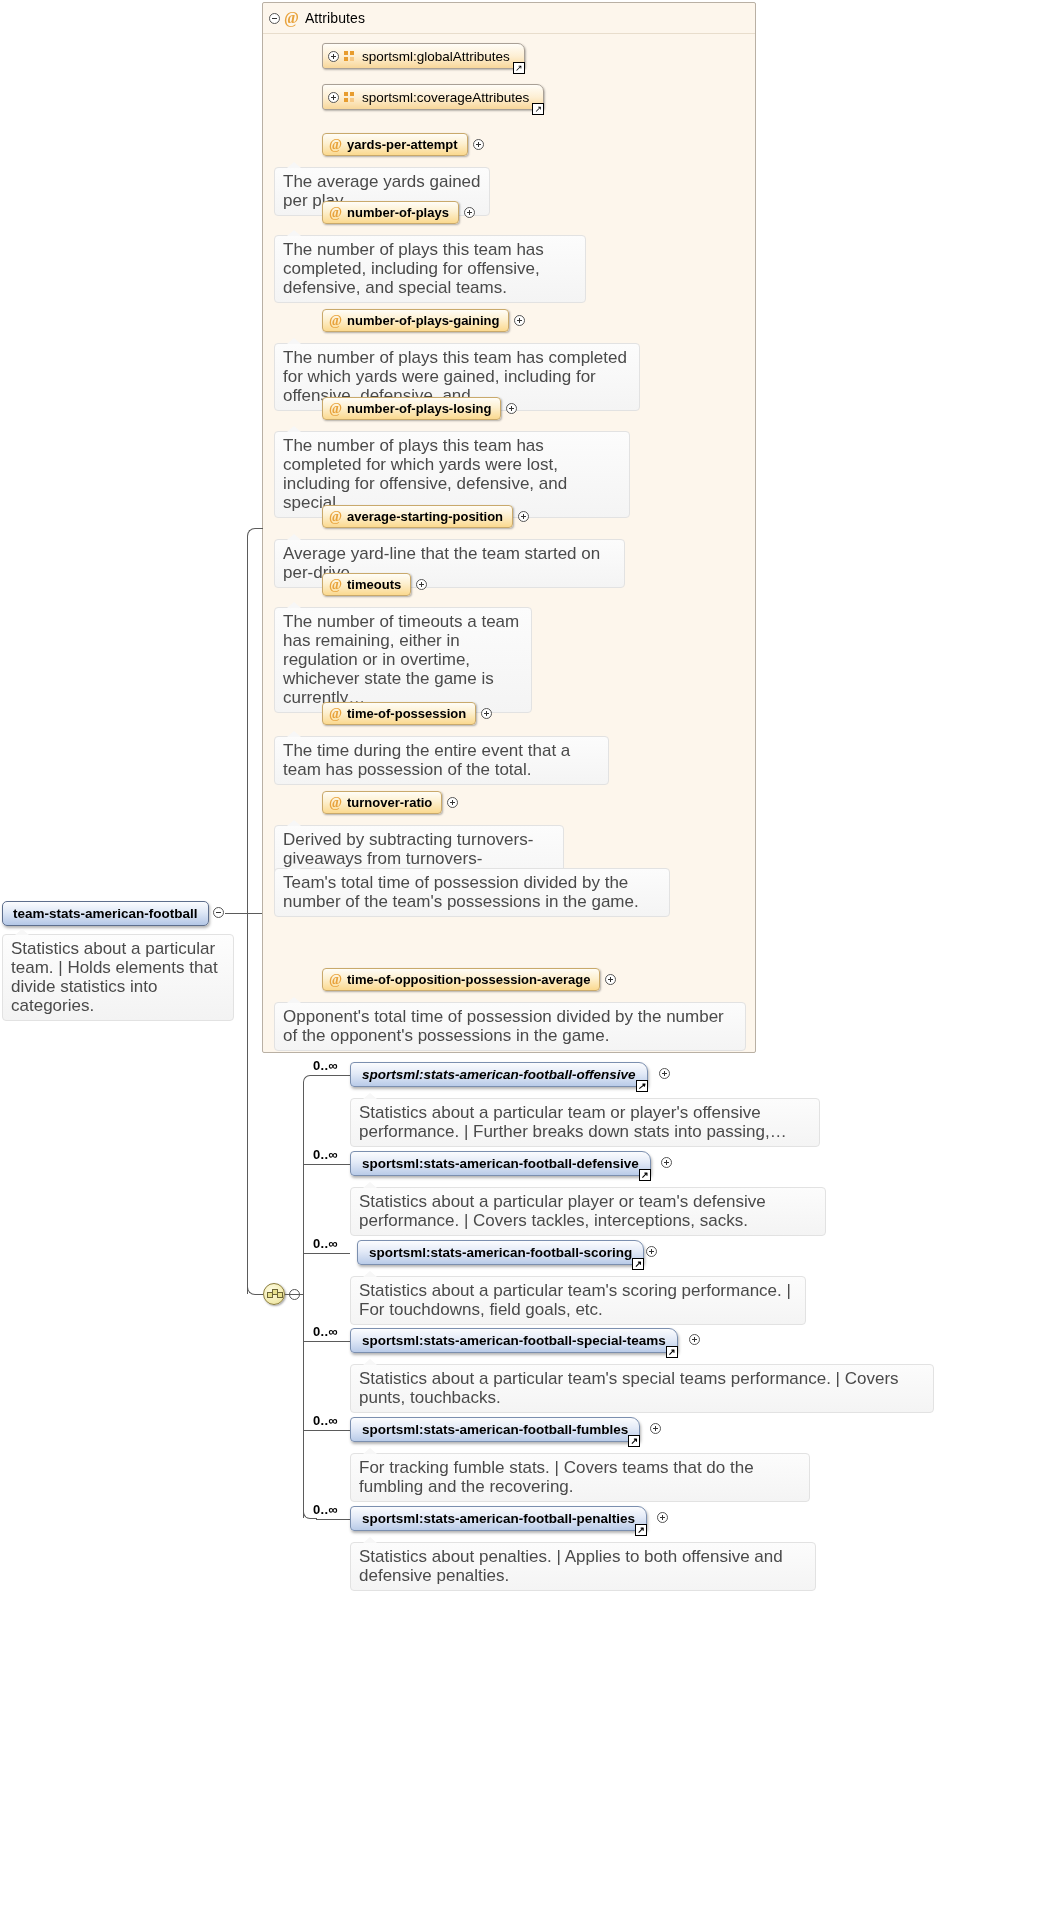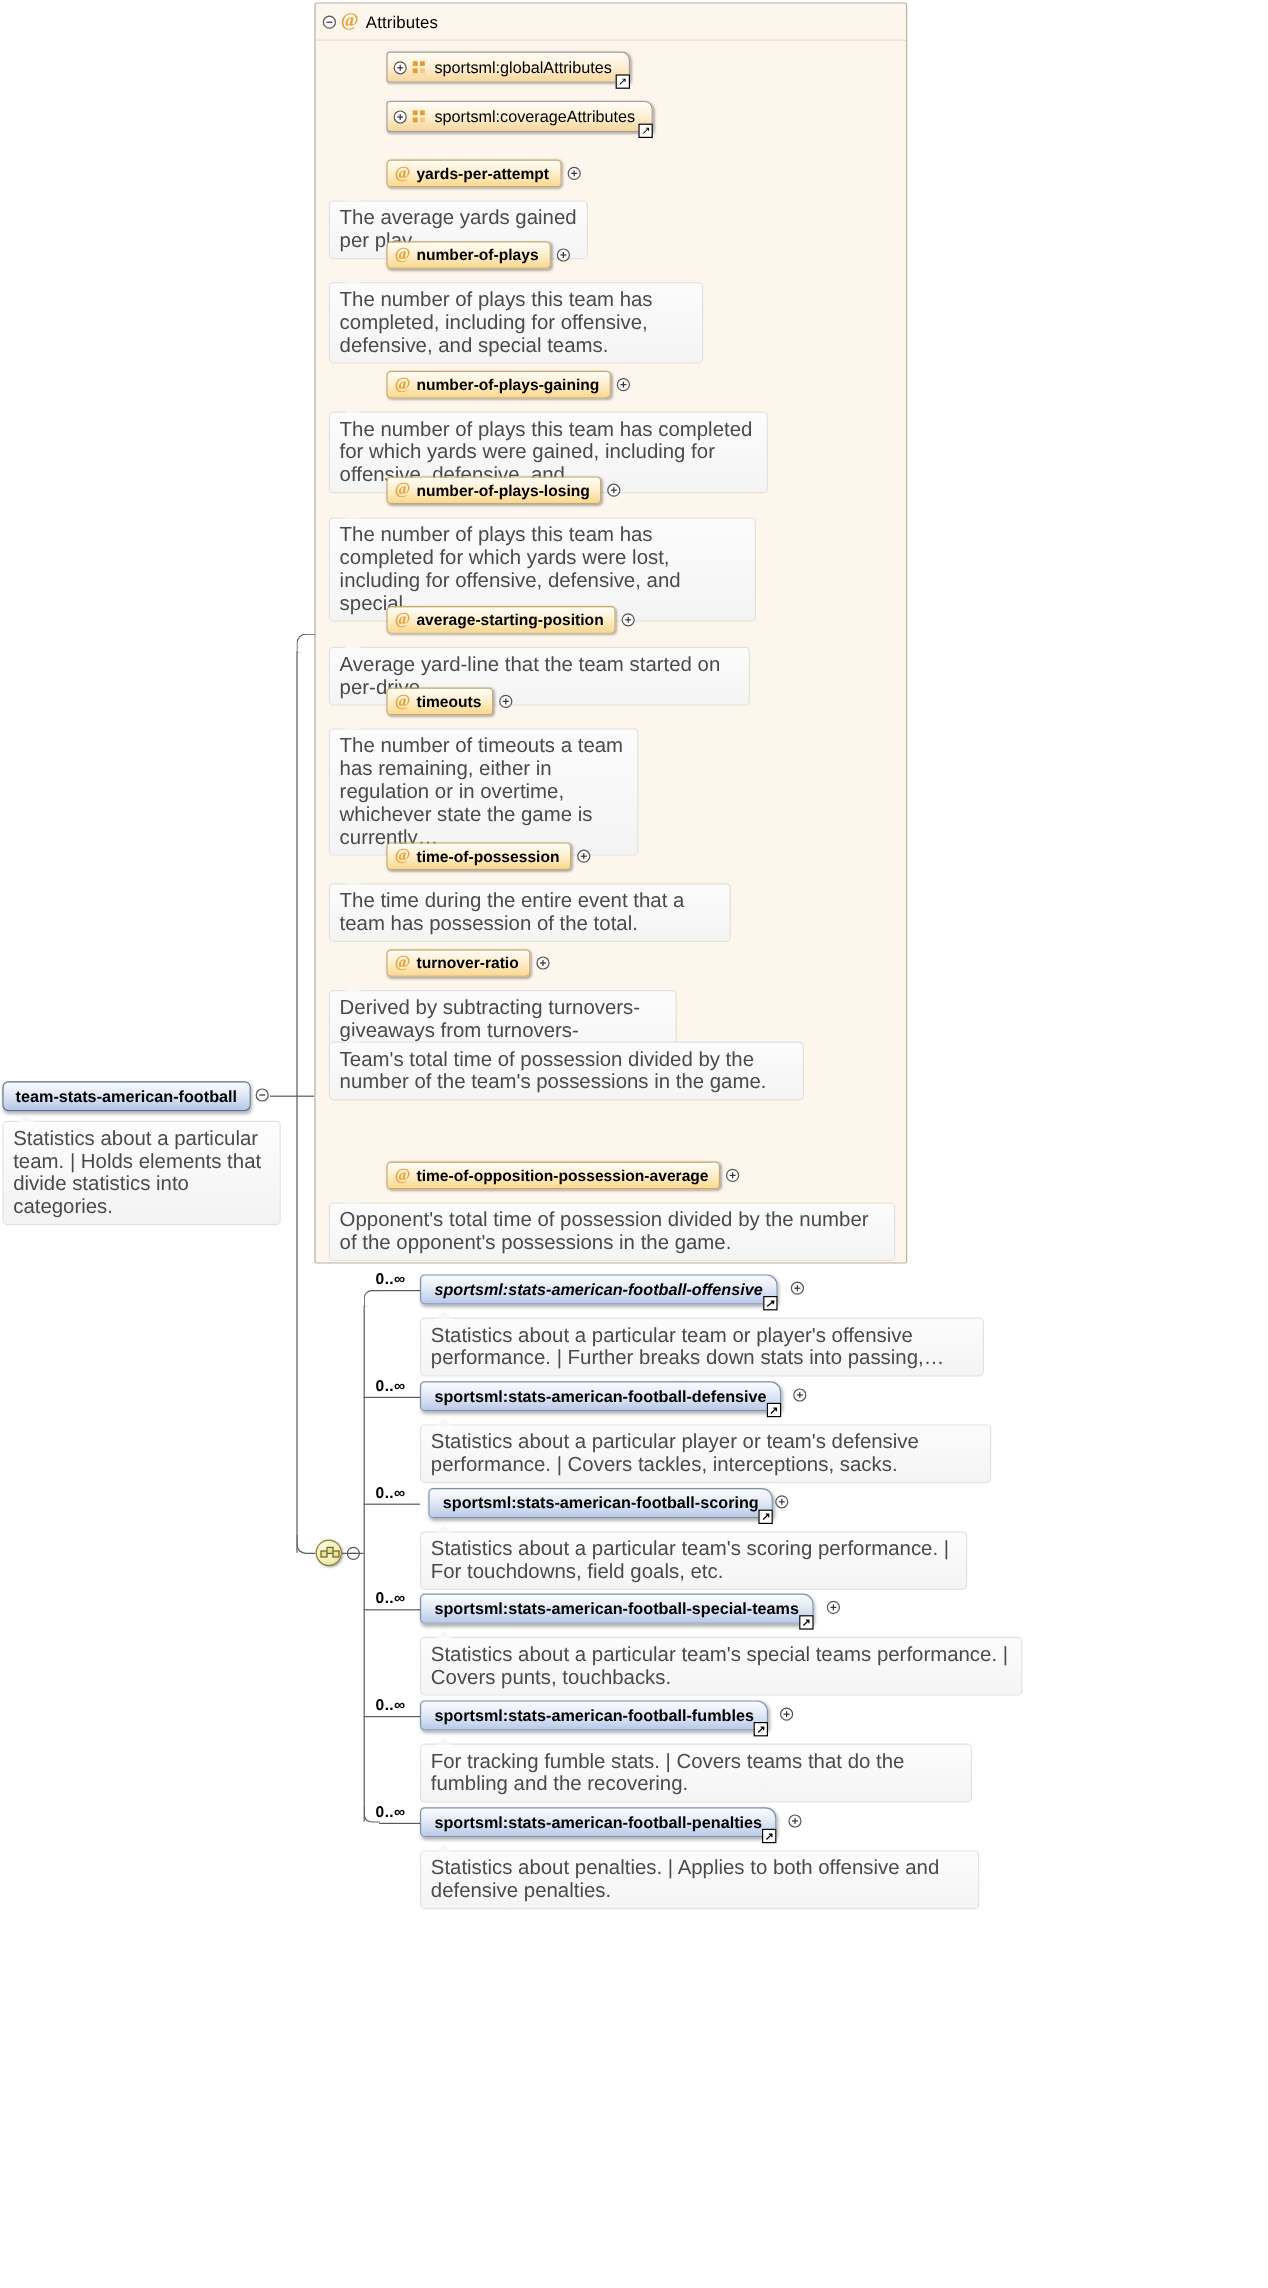--- a/index.html
+++ b/index.html
@@ -393,21 +393,21 @@
   </div>
   <span class="circ plus" style="position:absolute; left:646px; top:1246px;"></span>
   <div class="ann" style="left:350px; top:1276px; width:456px;">Statistics about a particular team's scoring performance. | For touchdowns, field goals, etc.</div>
 
   <span class="card" style="left:313px; top:1324px;">0..∞</span>
   <div class="el-box" style="position:absolute; left:350px; top:1328px;">
     <span>sportsml:stats-american-football-special-teams</span>
     <span class="link-ico">↗</span>
   </div>
   <span class="circ plus" style="position:absolute; left:689px; top:1334px;"></span>
-  <div class="ann" style="left:350px; top:1364px; width:502px;">Statistics about a particular team's special teams performance. | Covers punts, touchbacks.</div>
+  <div class="ann" style="left:350px; top:1364px; width:584px;">Statistics about a particular team's special teams performance. | Covers punts, touchbacks.</div>
 
   <span class="card" style="left:313px; top:1413px;">0..∞</span>
   <div class="el-box" style="position:absolute; left:350px; top:1417px;">
     <span>sportsml:stats-american-football-fumbles</span>
     <span class="link-ico">↗</span>
   </div>
   <span class="circ plus" style="position:absolute; left:650px; top:1423px;"></span>
   <div class="ann" style="left:350px; top:1453px; width:460px;">For tracking fumble stats. | Covers teams that do the fumbling and the recovering.</div>
 
   <span class="card" style="left:313px; top:1502px;">0..∞</span>

